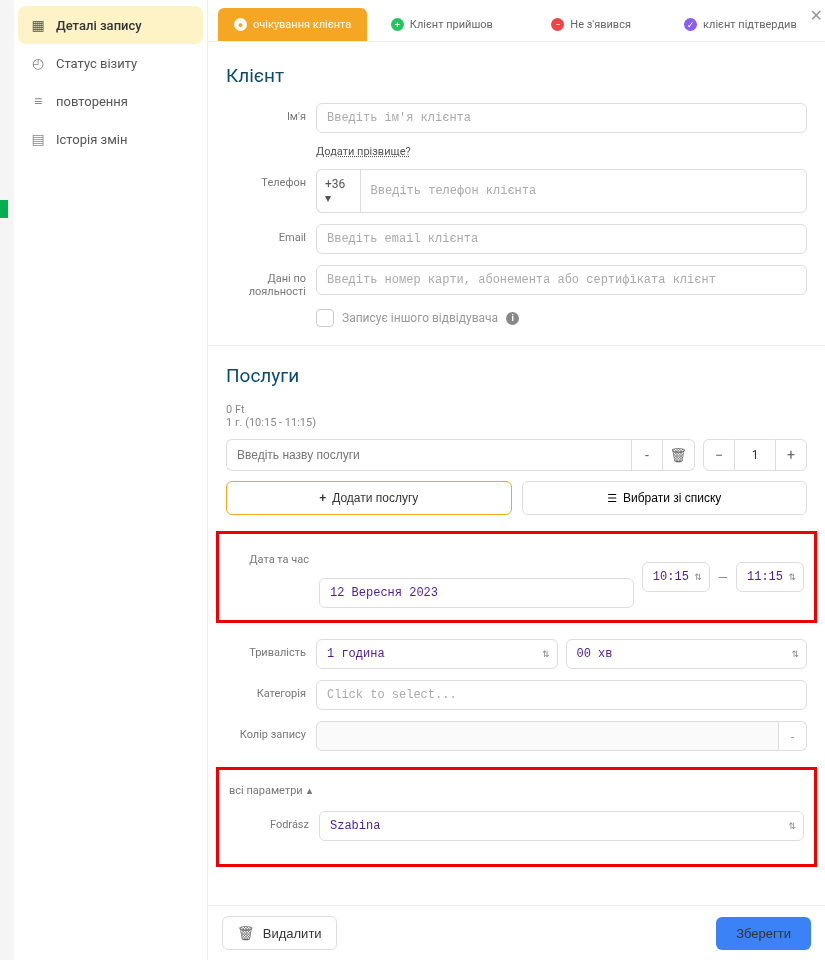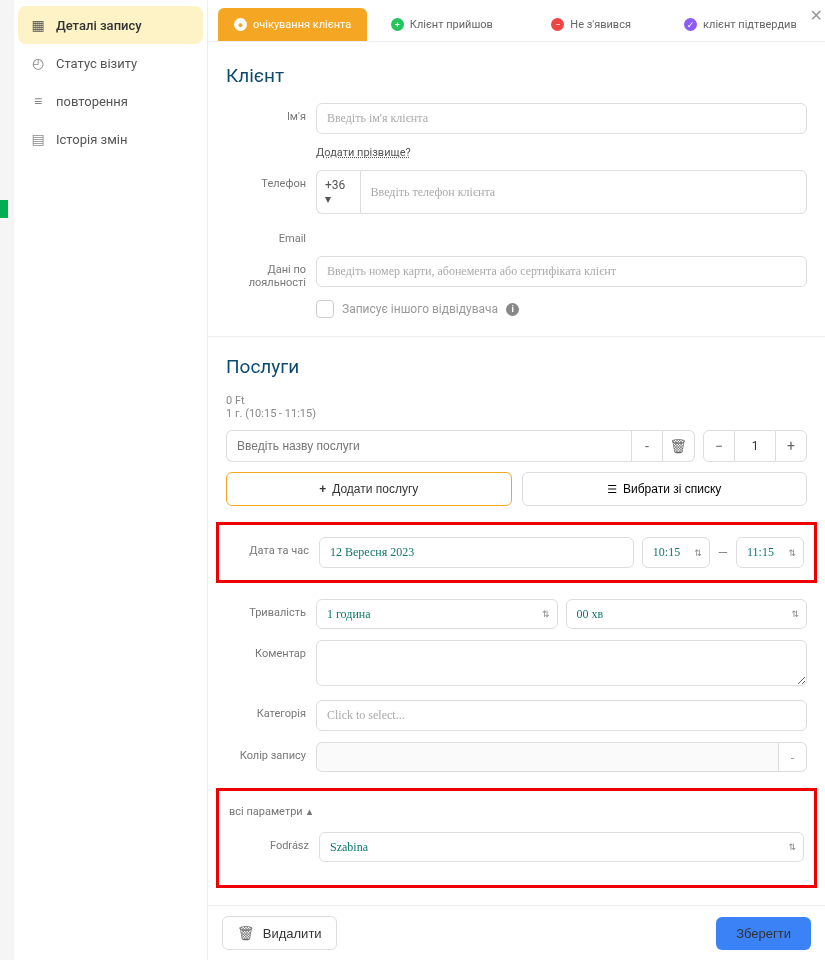--- a/index.html
+++ b/index.html
@@ -137,23 +137,23 @@
       color: #777;
       flex-shrink: 0;
     }
     .form-field { flex: 1; }
     .input, .select, .textarea {
       width: 100%;
       border: 1px solid #ddd;
       border-radius: 6px;
       padding: 7px 10px;
       font-size: 12px;
-      color: #0f766e;
+      color: #4c1d95;
       background: #fff;
-      font-family: Liberation Serif, serif;
+      font-family: Liberation Mono, monospace;
     }
     .textarea { min-height: 44px; resize: vertical; }
     .input::placeholder { color: #aaa; }
     .link-under {
       font-size: 11px;
       color: #555;
       text-decoration: underline dotted;
       margin-top: 12px;
       display: inline-block;
     }
@@ -223,21 +223,21 @@
       margin: 16px -10px;
     }
     .select-wrap { position: relative; }
     .select-wrap::after {
       content: "⇅"; position: absolute; right: 8px; top: 50%;
       transform: translateY(-50%); font-size: 9px; color: #888;
       pointer-events: none;
     }
     .select { appearance: none; -webkit-appearance: none; padding-right: 24px; }
     .time-row { display: flex; align-items: center; gap: 8px; }
-    .date-input { flex: 1.4; }
+    .date-input { flex: 1.4; margin-top: 32px; }
     .time-input { width: 68px; }
     .dash { color: #888; }
     .duration-row { display: flex; gap: 8px; }
     .duration-row .select-wrap { flex: 1; }
     .color-row { display: flex; gap: 0; }
     .color-swatch {
       flex: 1; height: 30px; border: 1px solid #ddd;
       border-radius: 6px 0 0 6px; background: #fafafa;
     }
     .color-clear {
@@ -333,20 +333,23 @@
       <div class="form-row">
         <div class="form-label">Телефон</div>
         <div class="form-field phone-group">
           <div class="phone-prefix">+36 ▾</div>
           <input class="input" placeholder="Введіть телефон клієнта" style="">
         </div>
       </div>
 
       <div class="form-row">
         <div class="form-label">Email</div>
+        <div class="form-field">
+          <input class="input" placeholder="Введіть email клієнта" style="">
+        </div>
       </div>
 
       <div class="form-row">
         <div class="form-label">Дані по лояльності</div>
         <div class="form-field">
           <input class="input" placeholder="Введіть номер карти, абонемента або сертифіката клієнт" style="">
         </div>
       </div>
 
 
@@ -405,24 +408,20 @@
       </div>
 
       <div class="form-row">
         <div class="form-label">Тривалість</div>
         <div class="form-field duration-row">
           <div class="select-wrap"><select class="select"><option>1 година</option></select></div>
           <div class="select-wrap"><select class="select"><option>00 хв</option></select></div>
         </div>
       </div>
 
-      <div class="form-row">
-        <div class="form-label">Коментар</div>
-        <div class="form-field"><textarea class="textarea" style=""></textarea></div>
-      </div>
 
       <div class="form-row">
         <div class="form-label">Категорія</div>
         <div class="form-field">
           <input class="input" placeholder="Click to select..." style="">
         </div>
       </div>
 
       <div class="form-row">
         <div class="form-label">Колір запису</div>

